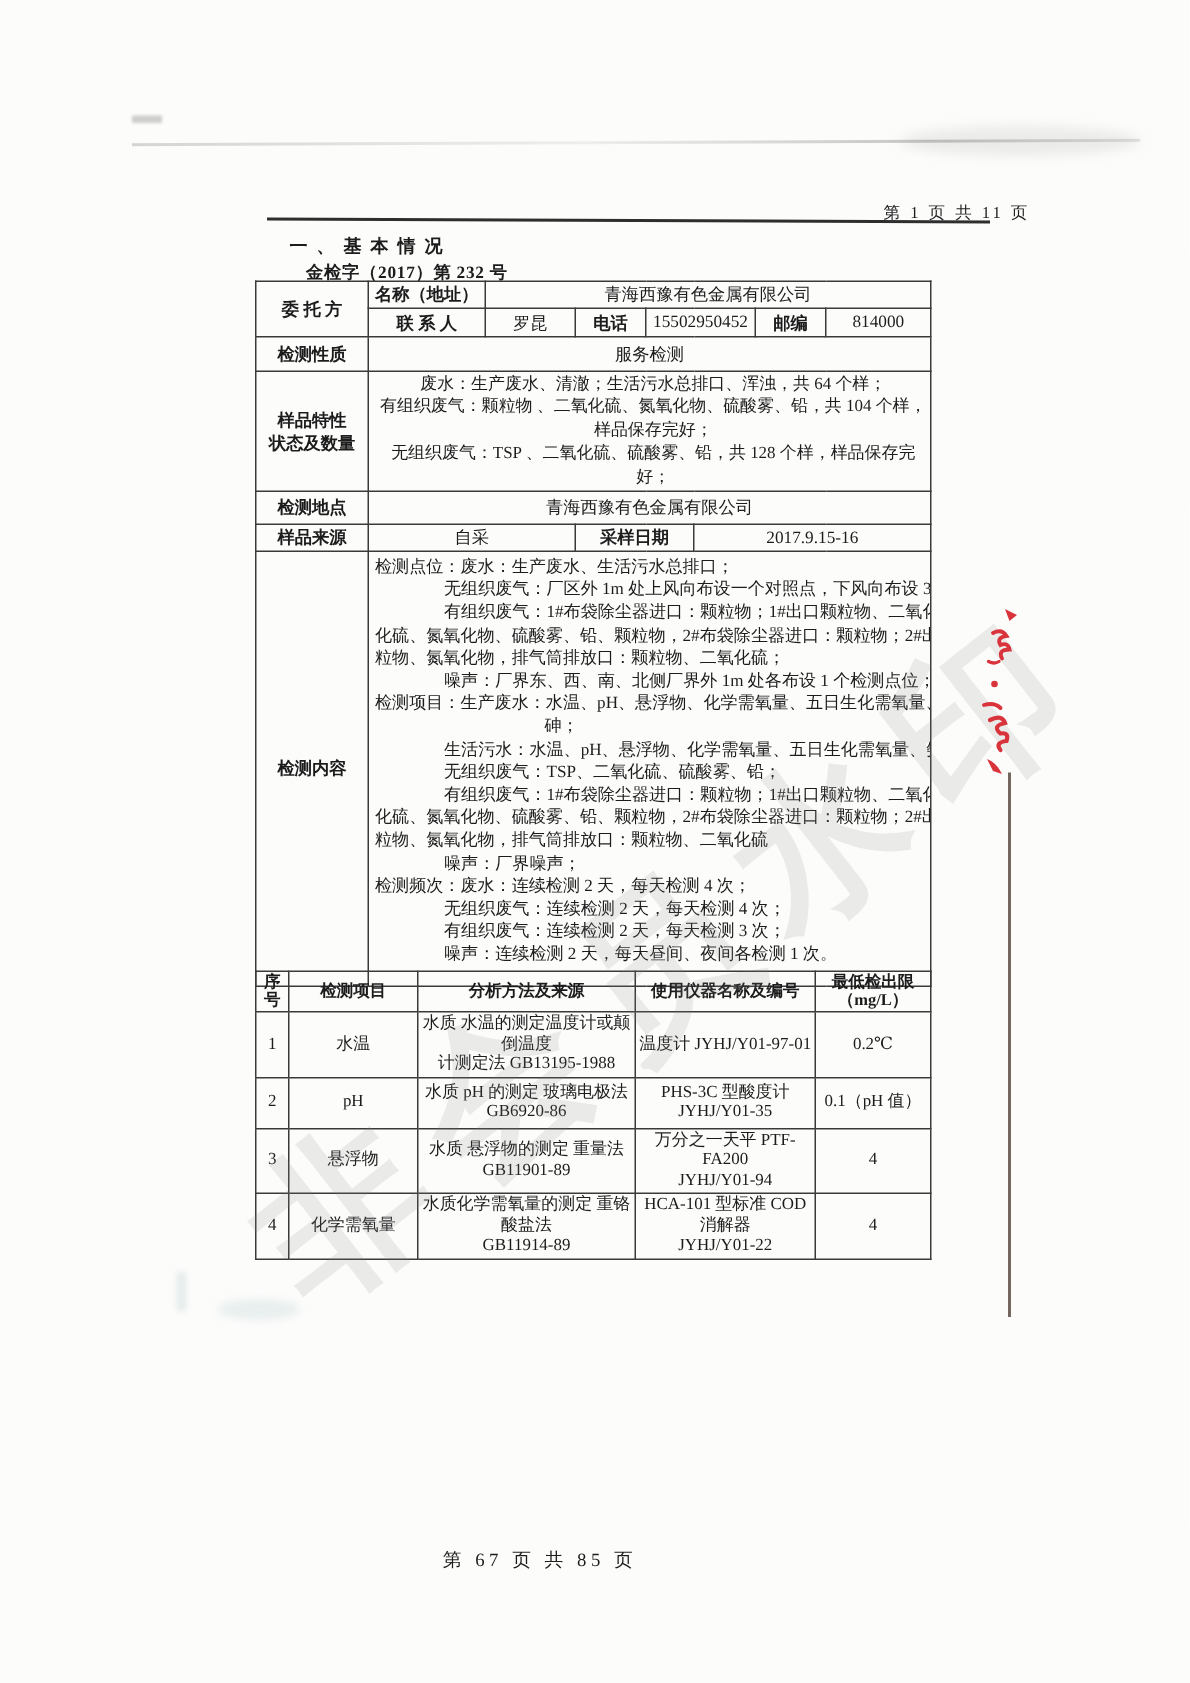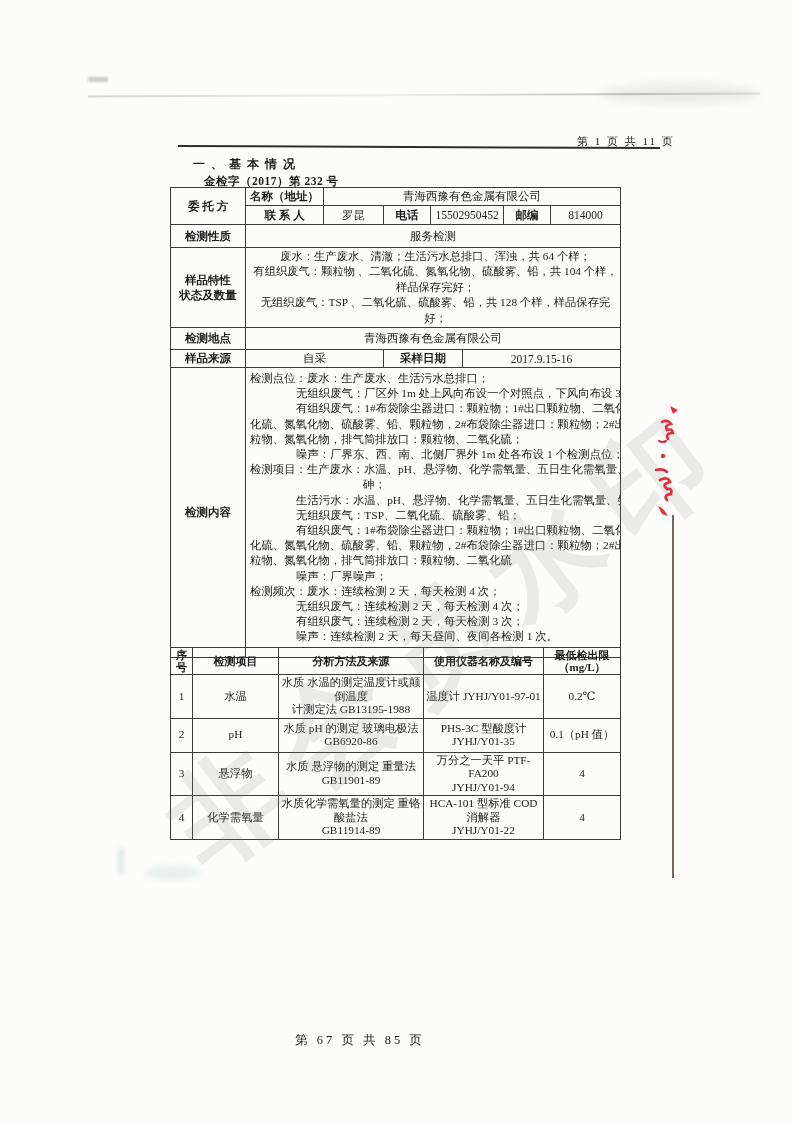--- a/index.html
+++ b/index.html
@@ -26,21 +26,21 @@
     background:rgba(70,52,45,.75); }
   
   .watermark { position:absolute; left:185px; top:768px; z-index:5;
     font-size:112px; font-weight:bold; letter-spacing:22px; white-space:nowrap;
     color:rgba(135,135,135,.15); transform:rotate(-38deg); transform-origin:0 50%;
     pointer-events:none; }
   
   .red-marks { position:absolute; left:646px; top:398px; z-index:6; }
   
   .doc-number { position:absolute; left:204px; top:130px; font-size:11.5px; font-weight:bold; letter-spacing:.5px;margin-top:44px; }
-  .page-info  { position:absolute; left:577px; top:134px; font-size:11px; letter-spacing:2px; }
+  .page-info  { position:absolute; left:589px; top:134px; font-size:11px; letter-spacing:2px; }
   .header-rule { position:absolute; left:178px; top:146px; width:482px; height:1.6px;
     background:#2e2e2e; transform:rotate(0.25deg); }
   
   .sec1-title { position:absolute; left:193px; top:156px; font-size:12px; font-weight:bold; letter-spacing:6px; }
   .sec2-title { position:absolute; left:193px; top:628px; font-size:15px; font-weight:bold; letter-spacing:4px; }
   
   table { border-collapse:collapse; table-layout:fixed; }
   td { border:1px solid #3a3a3a; font-size:11.5px; text-align:center; vertical-align:middle;
        padding:1px 2px; overflow:hidden; }
   .t1 { position:absolute; left:170px; top:187px; width:450px; }

